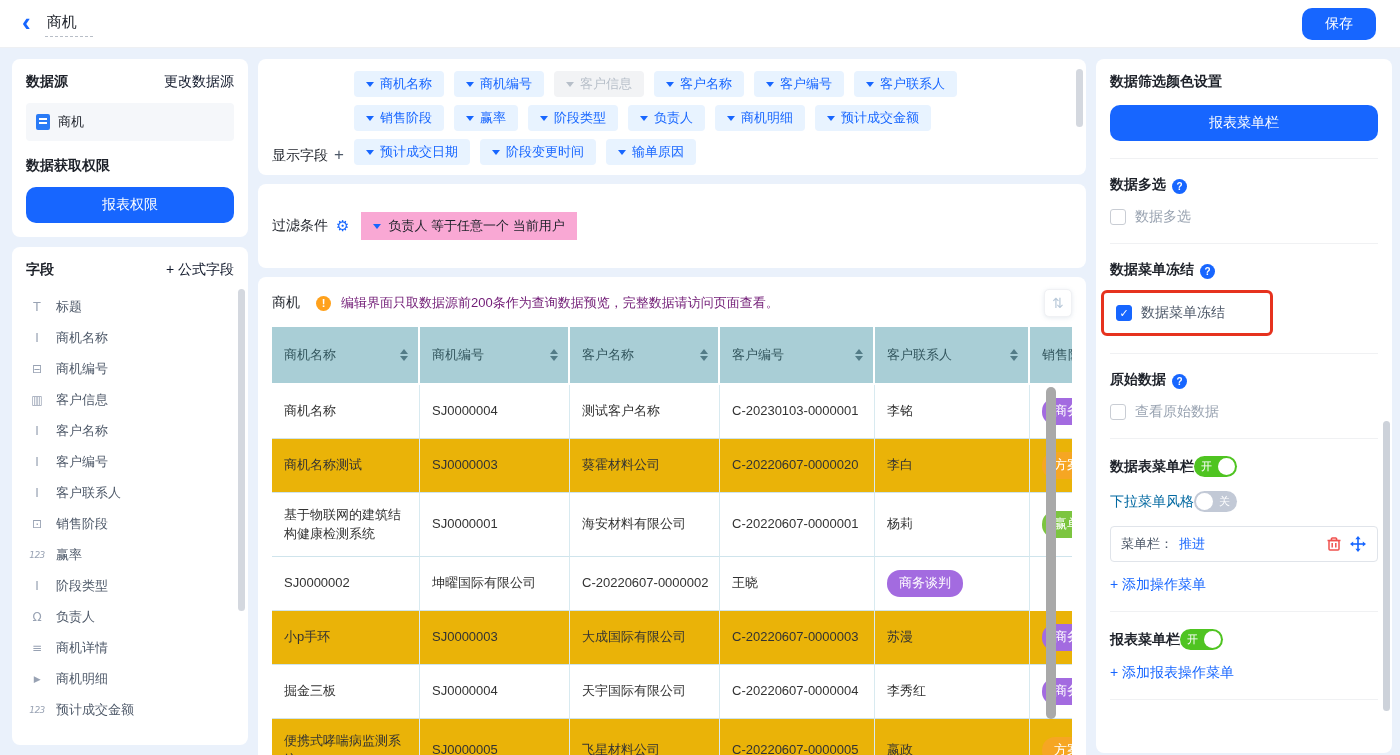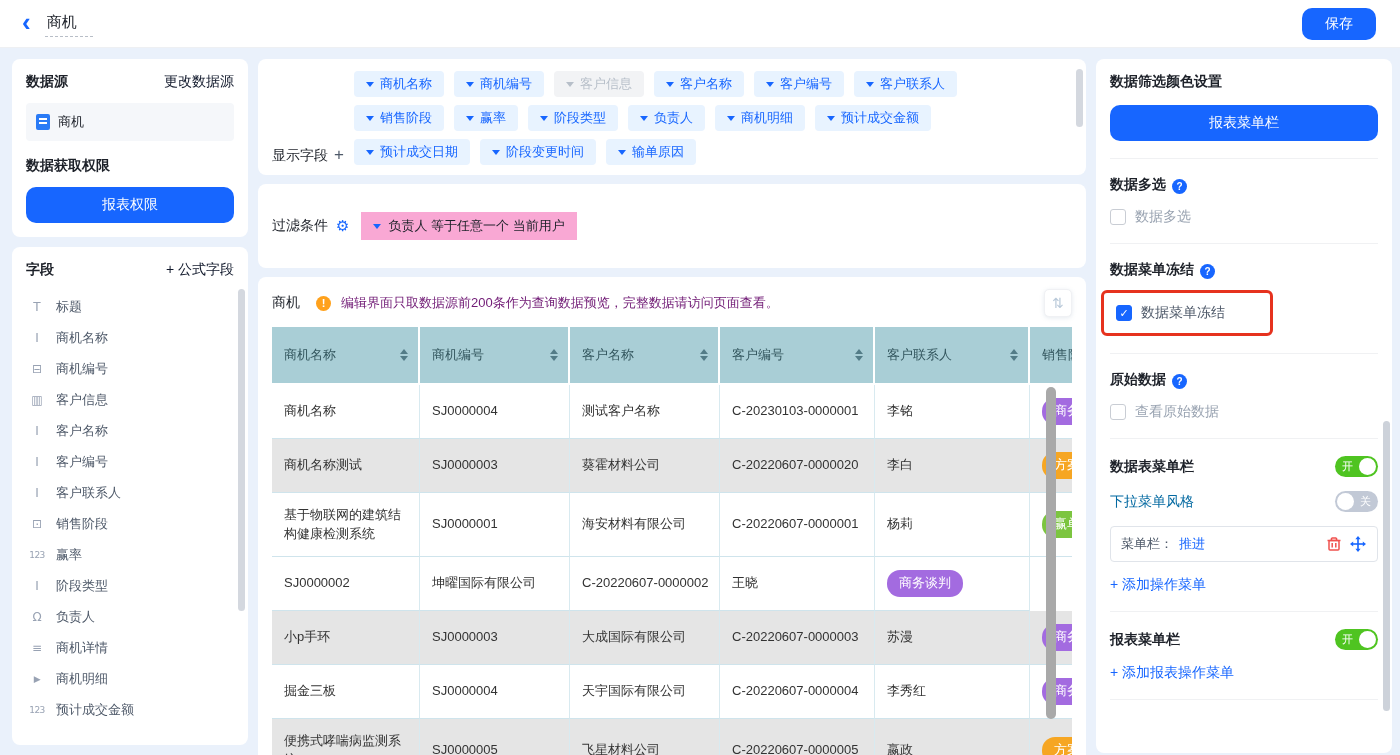--- a/index.html
+++ b/index.html
@@ -33,21 +33,21 @@
   .doc-icon { width:14px; height:16px; background:#2a7bf6; border-radius:2px; position:relative; }
   .doc-icon::after { content:""; position:absolute; left:3px; top:4px; width:8px; height:2px;
     background:#fff; box-shadow:0 4px 0 #fff; }
   .perm-h { margin:0 0 12px 0; }
   .btn-full { width:100%; height:36px; }
   .fields-card { flex:1; min-height:0; }
   .field-list { list-style:none; overflow:hidden; height:440px; }
   .field-item { display:flex; align-items:center; gap:8px; height:31px; cursor:grab; }
   .f-icon { width:22px; color:#98a2b3; font-size:12px; text-align:center; flex:none;
     font-family:"DejaVu Sans",sans-serif; }
-  .f-icon.small { font-size:9px; letter-spacing:-0.5px; }
+  .f-icon.small { font-size:9px; letter-spacing:-0.5px;font-style:italic; }
   .f-label { color:#4e5969; font-size:13px; white-space:nowrap; }
   .scroll-thumb { position:absolute; background:#d4d8df; border-radius:4px; width:7px; }
   .fields-scroll { right:3px; top:42px; height:322px; }
 
   
   .chips-card { padding:12px 14px 10px 14px; }
   .chips-row { display:flex; align-items:flex-end; }
   .label-14 { font-size:14px; color:#1d2129; white-space:nowrap; margin-top:4px; }
   .plus { font-size:17px; color:#4e5969; margin:2px 10px 0 6px; cursor:pointer; }
   .chips { display:flex; flex-wrap:wrap; gap:8px 10px; flex:1; padding-right:16px; }
@@ -83,21 +83,21 @@
   .thead,.tr { display:grid; grid-template-columns:var(--cols); width:898px; }
   .th { background:#a9ced6; color:#33565e; font-size:13px; padding:0 8px 0 12px; height:56px;
     display:flex; align-items:center; justify-content:space-between; border-right:2px solid #fff;
     cursor:pointer; }
   .sort-arrows { display:flex; flex-direction:column; gap:2px; margin-right:2px; }
   .sort-arrows i { width:0; height:0; border:4px solid transparent; display:block; }
   .sort-arrows .up { border-bottom:5px solid #537c87; }
   .sort-arrows .down { border-top:5px solid #537c87; }
   .thead { border-bottom:2px solid #fff; }
   .tr { background:#fff; cursor:pointer; }
-  .tr.alt { background:#e5e5e5; }
+  .tr.alt { background:#eab308; }
   .td { padding:13px 10px 13px 12px; border-right:1px solid #d8eaf0; border-bottom:1px solid #cfe4ec;
     color:#333; font-size:13px; display:flex; align-items:center; line-height:1.45; }
   .stage-td { overflow:hidden; }
   .badge { color:#fff; font-size:13px; padding:4px 12px; border-radius:13px; white-space:nowrap; }
   .badge.purple { background:#a36be0; }
   .badge.orange { background:#f6a623; }
   .badge.green  { background:#7cc540; }
   .vscroll { position:absolute; right:16px; top:60px; width:10px; height:332px;
     background:#a9a9a9; border-radius:5px; }
 
@@ -108,21 +108,21 @@
     font-weight:bold; display:inline-flex; align-items:center; justify-content:center; cursor:pointer; }
   .divider { height:1px; background:#f0f1f3; margin:17px 0; }
   .cb-row { display:flex; align-items:center; gap:9px; cursor:pointer; }
   .cb { width:16px; height:16px; border:1px solid #c9cdd4; border-radius:3px; background:#fff;
     flex:none; display:inline-flex; align-items:center; justify-content:center; font-size:11px; }
   .cb.checked { background:#1766ff; border-color:#1766ff; color:#fff; }
   .cb-label { color:#99a3b1; font-size:14px; }
   .cb-label.dark { color:#4e5969; }
   .red-highlight { border:3px solid #e6321e; border-radius:6px; padding:11px 12px;
     margin:-3px 0 0 -9px; width:172px; }
-  .toggle-row { display:flex; align-items:center; justify-content:space-between; margin-bottom:14px; }
+  .toggle-row { display:flex; align-items:center; margin-bottom:14px; }
   .toggle-label { color:#0369a1; font-size:14px; }
   .toggle { width:43px; height:21px; border-radius:11px; position:relative; display:inline-flex;
     align-items:center; cursor:pointer; flex:none; }
   .toggle .txt { color:#fff; font-size:11px; }
   .toggle.on { background:#4fc421; padding-left:7px; }
   .toggle.on .knob { right:2px; }
   .toggle.off { background:#c2c9d6; justify-content:flex-end; padding-right:7px; }
   .toggle.off .knob { left:2px; }
   .knob { width:17px; height:17px; border-radius:50%; background:#fff; position:absolute; top:2px; }
   .menu-item-box { border:1px solid #e0e4ea; border-radius:4px; height:36px; display:flex;

